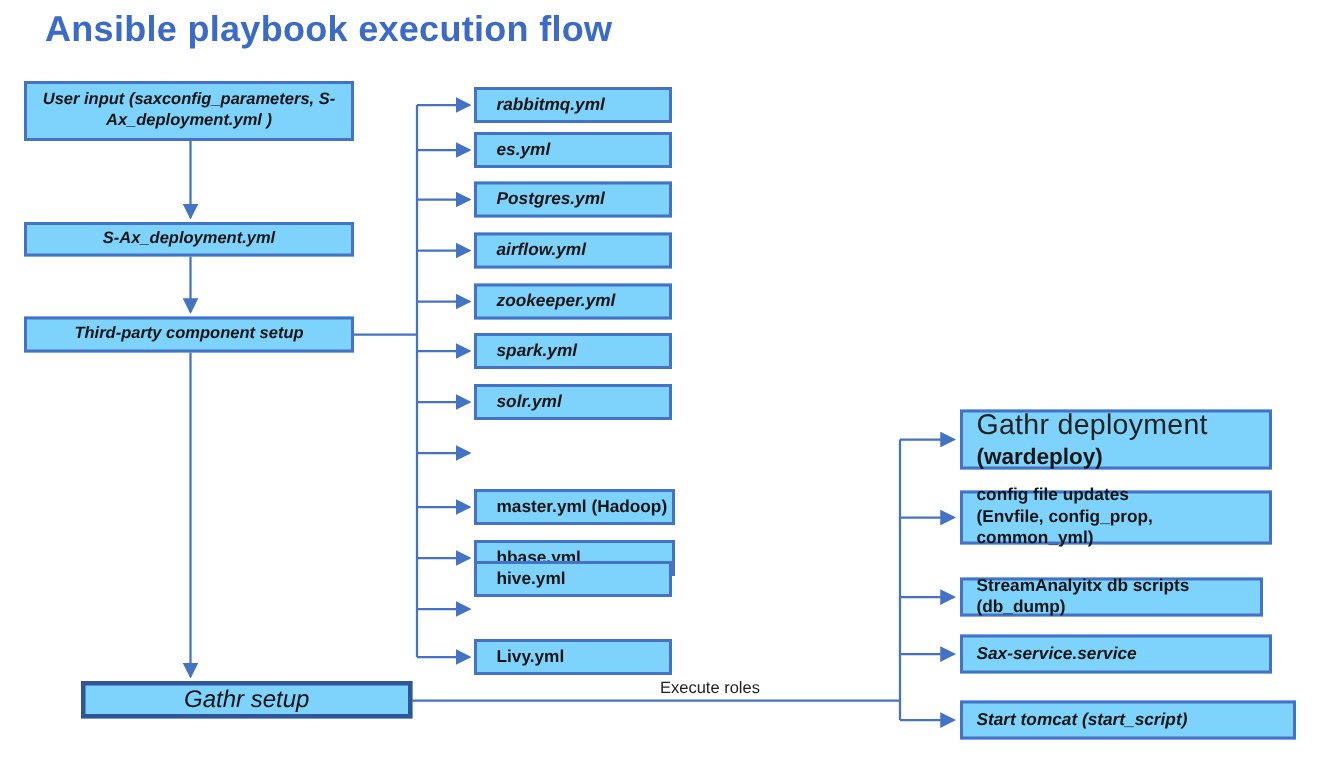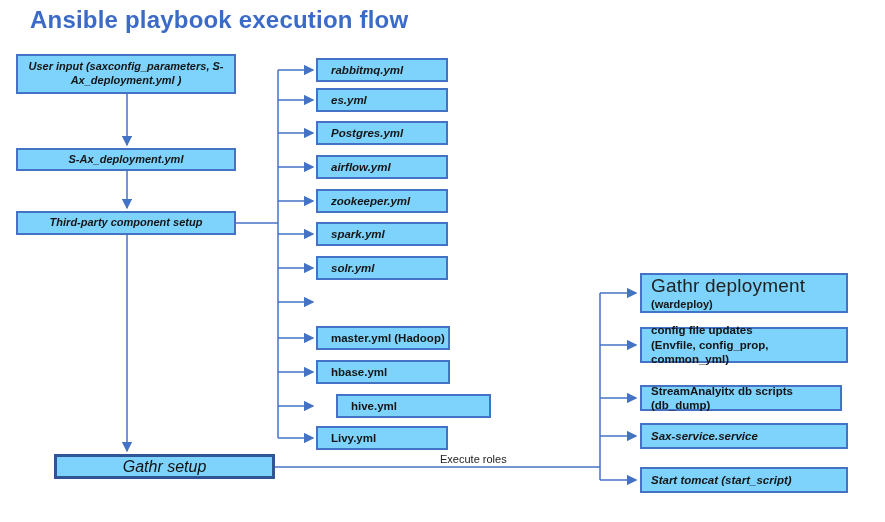--- a/index.html
+++ b/index.html
@@ -22,21 +22,21 @@
   .center{align-items:center;text-align:center;}
   .ital{font-style:italic;}
   .left-box{padding:2px 8px;}
   .mid-box{padding-left:13px;font-size:11.5px;}
   .right-box{padding-left:9px;font-size:11.5px;}
   .gathr-setup{
     border:3px solid var(--accent_dark,#2F5597);
     font-size:16px;font-weight:normal;font-style:italic;color:#111;
   }
   .role-title-big{font-size:19px;font-weight:normal;color:#222;letter-spacing:.2px;}
-  .role-sub{font-size:11px;font-weight:bold;}
+  .role-sub{font-size:15px;font-weight:bold;}
   .edge-label{position:absolute;left:440px;top:453px;font-size:11px;font-weight:normal;color:#222;}
 </style>
 </head>
 <body>
 
 <div class="canvas">
 
   <div class="title">Ansible playbook execution flow</div>
 
   <svg class="connectors" viewBox="0 0 885 522">
@@ -109,40 +109,40 @@
   </div>
   <div class="box mid-box ital" style="left:316px;top:256px;width:132px;height:24px;">
     <span>solr.yml</span>
   </div>
   <div class="box mid-box" style="left:316px;top:326px;width:134px;height:24px;">
     <span>master.yml (Hadoop)</span>
   </div>
   <div class="box mid-box" style="left:316px;top:360px;width:134px;height:24px;">
     <span>hbase.yml</span>
   </div>
-  <div class="box mid-box" style="left:316px;top:394px;width:155px;height:24px;margin-left:20px;">
+  <div class="box mid-box" style="left:316px;top:374px;width:132px;height:24px;">
     <span>hive.yml</span>
   </div>
   <div class="box mid-box" style="left:316px;top:426px;width:132px;height:24px;">
     <span>Livy.yml</span>
   </div>
 
   <div class="box right-box" style="left:640px;top:273px;width:208px;height:40px;">
     <span class="role-title-big">Gathr deployment</span>
     <span class="role-sub">(wardeploy)</span>
   </div>
   <div class="box right-box" style="left:640px;top:327px;width:208px;height:36px;">
     <span>config file updates</span>
     <span>(Envfile, config_prop, common_yml)</span>
   </div>
   <div class="box right-box" style="left:640px;top:385px;width:202px;height:26px;">
     <span>StreamAnalyitx db scripts (db_dump)</span>
   </div>
   <div class="box right-box ital" style="left:640px;top:423px;width:208px;height:26px;">
     <span>Sax-service.service</span>
   </div>
-  <div class="box right-box ital" style="left:640px;top:467px;width:208px;height:26px;">
+  <div class="box right-box ital" style="left:640px;top:467px;width:224px;height:26px;">
     <span>Start tomcat (start_script)</span>
   </div>
 
   <div class="edge-label">Execute roles</div>
 
 </div>
 
 </body></html>

